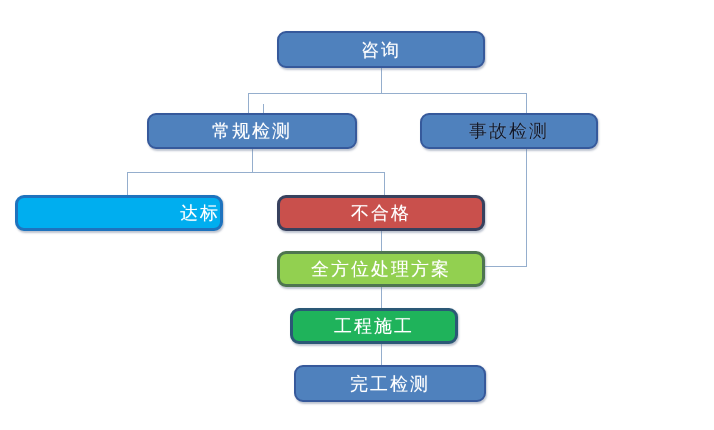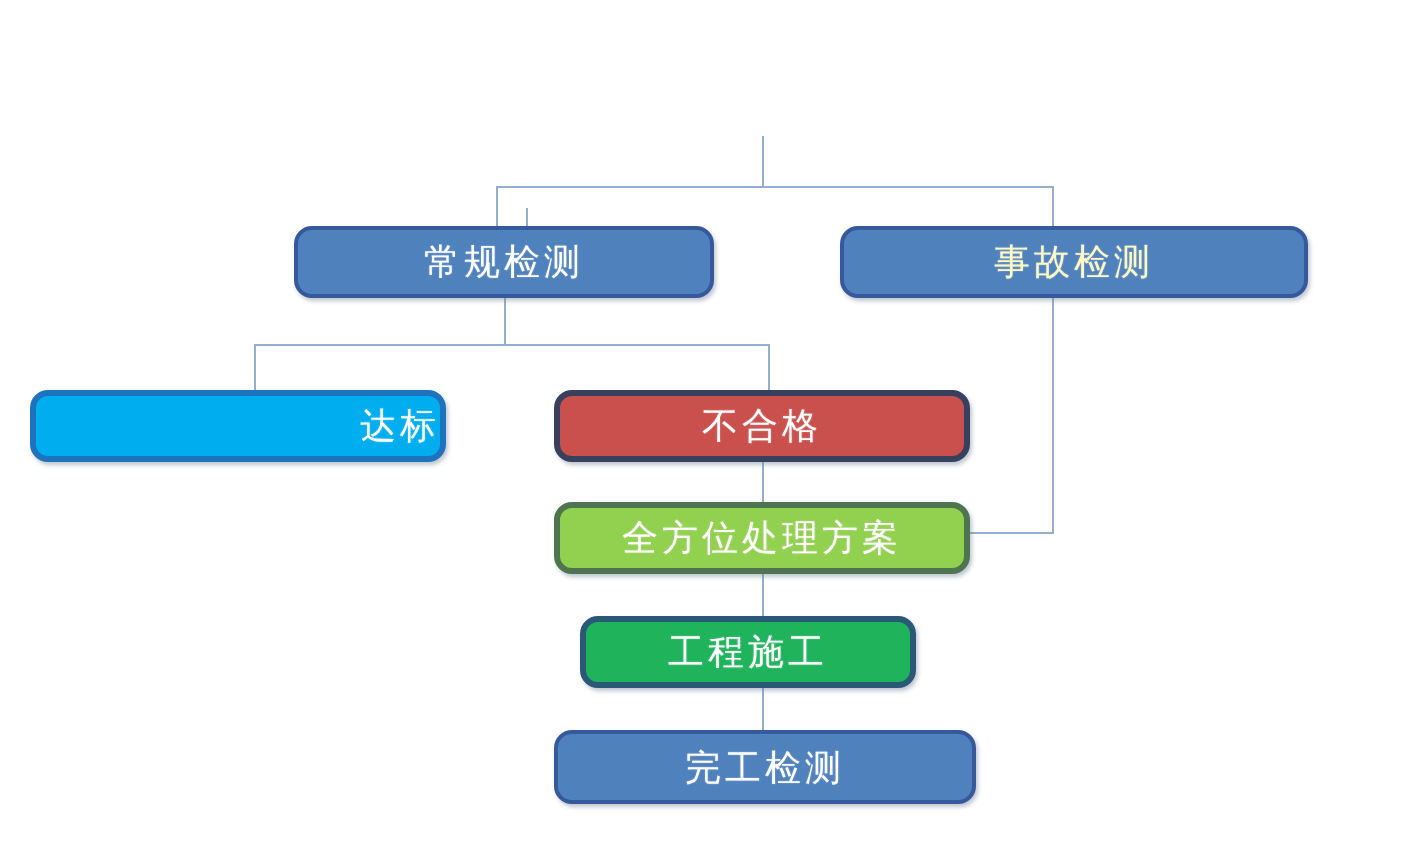--- a/index.html
+++ b/index.html
@@ -48,42 +48,45 @@
   <div class="edge v" style="left: 384px; top: 172px; height: 23px; background-color: rgb(149, 174, 205);"></div>
 
   <div class="edge v" style="left: 381px; top: 231px; height: 20px; background-color: rgb(149, 174, 205);"></div>
 
   <div class="edge v" style="left: 526px; top: 149px; height: 117px; background-color: rgb(149, 174, 205);"></div>
   <div class="edge h" style="left: 485px; top: 266px; width: 42px; background-color: rgb(149, 174, 205);"></div>
 
   <div class="edge v" style="left: 381px; top: 287px; height: 21px; background-color: rgb(149, 174, 205);"></div>
   <div class="edge v" style="left: 381px; top: 344px; height: 21px; background-color: rgb(149, 174, 205);"></div>
 
+  <div class="node" style="left: 277px; top: 31px; width: 208px; height: 37px; background-color: rgb(79, 129, 189); border-color: rgb(54, 89, 155); color: rgb(255, 255, 255);">
+    <span>咨询</span>
+  </div>
 
   <div class="node" style="left: 147px; top: 113px; width: 210px; height: 36px; background-color: rgb(79, 129, 189); border-color: rgb(54, 89, 155); color: rgb(255, 255, 255); align-items: center;">
     <span>常规检测</span>
   </div>
 
-  <div class="node" style="left: 420px; top: 113px; width: 234px; height: 36px; background-color: rgb(79, 129, 189); border-color: rgb(54, 89, 155); color: #fef9c3; font-family: Liberation Serif, serif;">
+  <div class="node" style="left: 420px; top: 113px; width: 178px; height: 36px; background-color: rgb(79, 129, 189); border-color: rgb(54, 89, 155); color: #0f172a; font-family: Liberation Serif, serif;">
     <span>事故检测</span>
   </div>
 
   <div class="node thick" style="left: 15px; top: 195px; width: 208px; height: 36px; background-color: rgb(0, 174, 239); border-color: rgb(30, 115, 190); color: rgb(255, 255, 255); justify-content: flex-end;">
     <span>达标</span>
   </div>
 
   <div class="node thick" style="left: 277px; top: 251px; width: 208px; height: 36px; background-color: rgb(146, 208, 80); border-color: rgb(78, 117, 80); color: rgb(255, 255, 255);">
     <span>全方位处理方案</span>
   </div>
 
   <div class="node thick" style="left: 277px; top: 195px; width: 208px; height: 36px; background-color: rgb(201, 80, 76); border-color: rgb(55, 65, 94); color: rgb(255, 255, 255);">
     <span>不合格</span>
   </div>
 
   <div class="node thick" style="left: 290px; top: 308px; width: 168px; height: 36px; background-color: rgb(31, 179, 91); border-color: rgb(43, 88, 118); color: rgb(255, 255, 255); align-items: center;">
     <span>工程施工</span>
   </div>
 
-  <div class="node" style="left: 277px; top: 365px; width: 211px; height: 37px; background-color: rgb(79, 129, 189); border-color: rgb(54, 89, 155); color: rgb(255, 255, 255);">
+  <div class="node" style="left: 294px; top: 365px; width: 192px; height: 37px; background-color: rgb(79, 129, 189); border-color: rgb(54, 89, 155); color: rgb(255, 255, 255);">
     <span>完工检测</span>
   </div>
 
 </div>
 
 </body></html>

